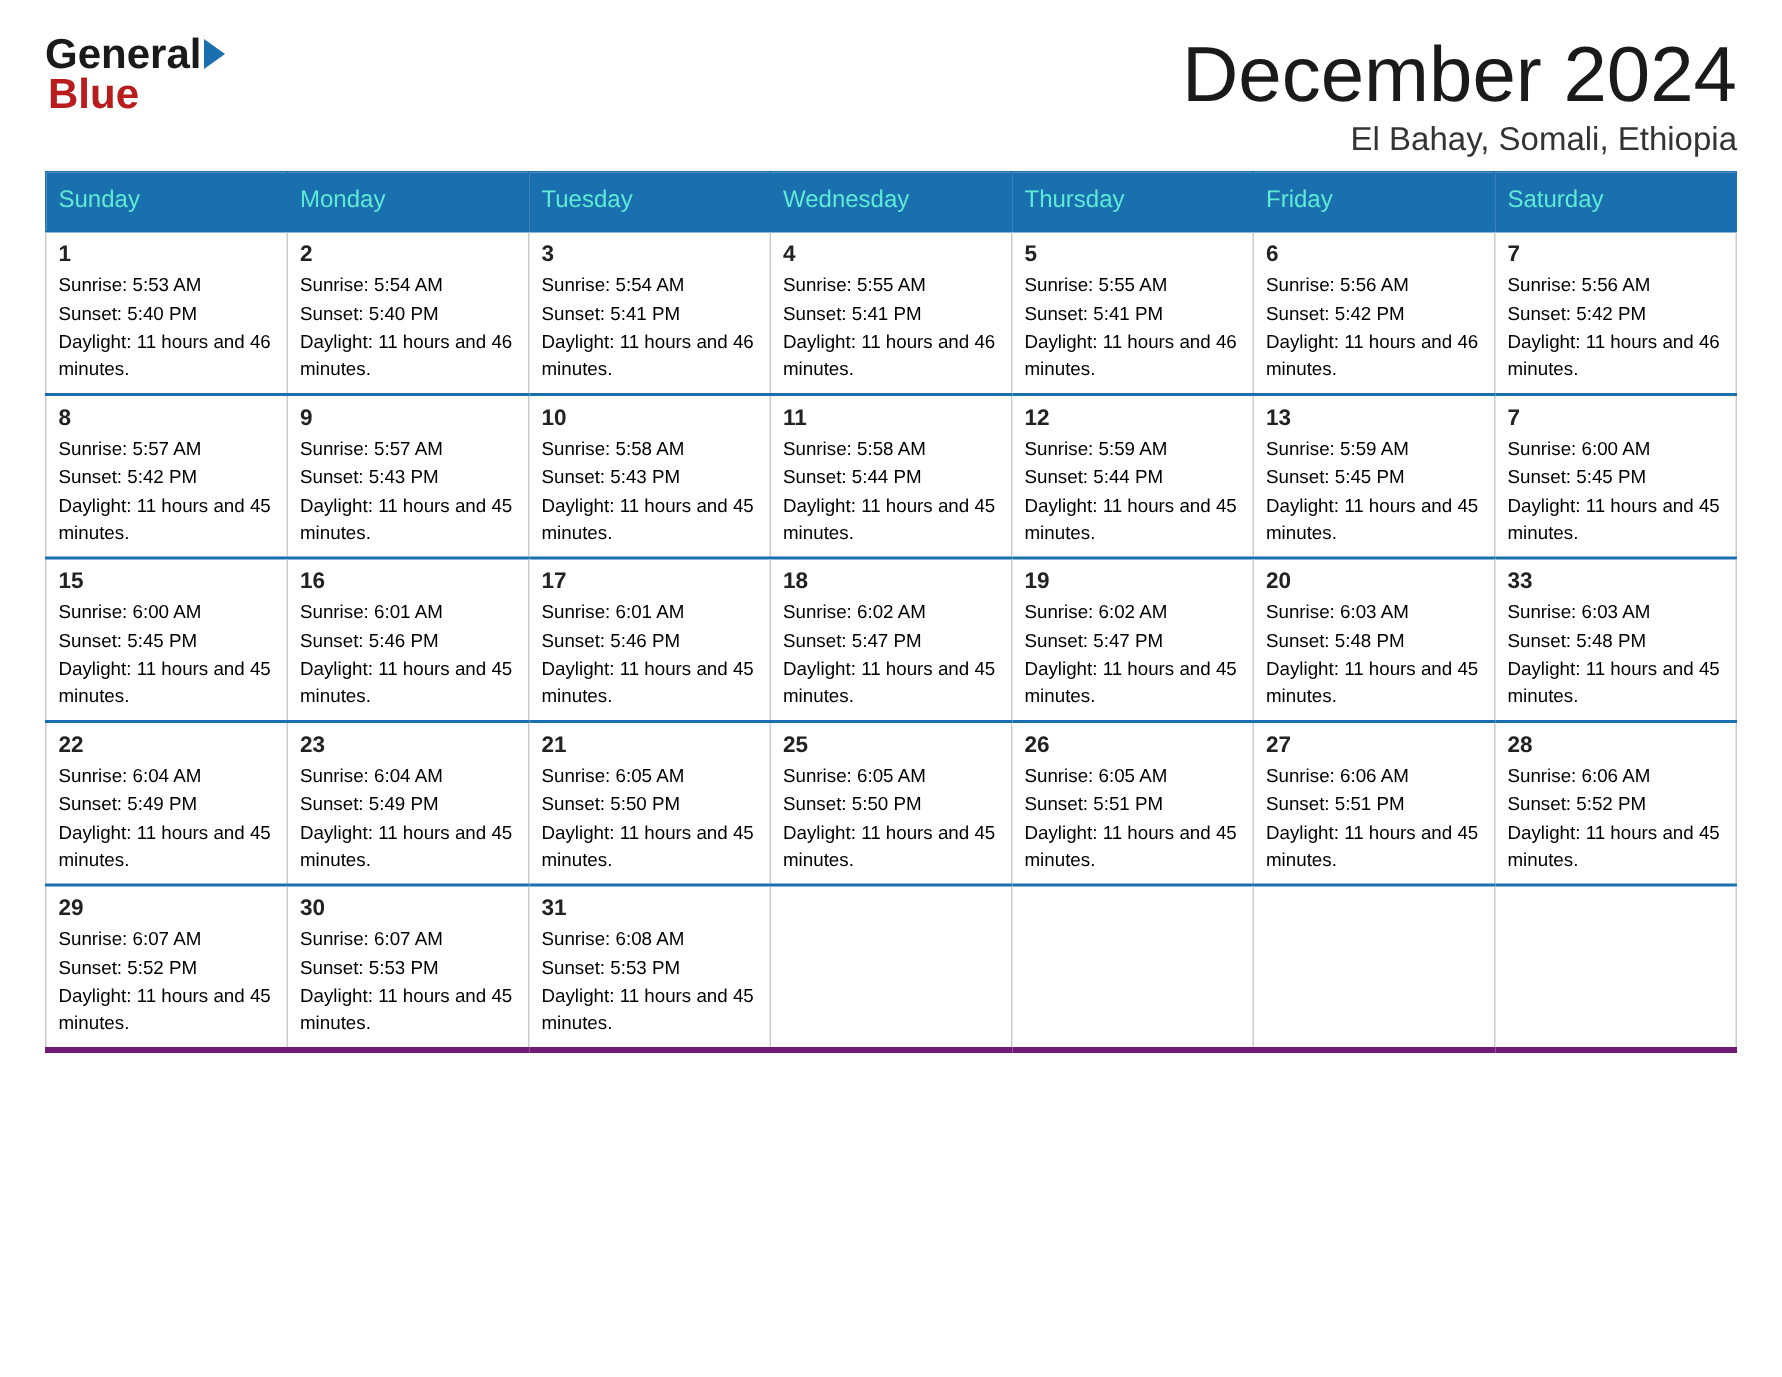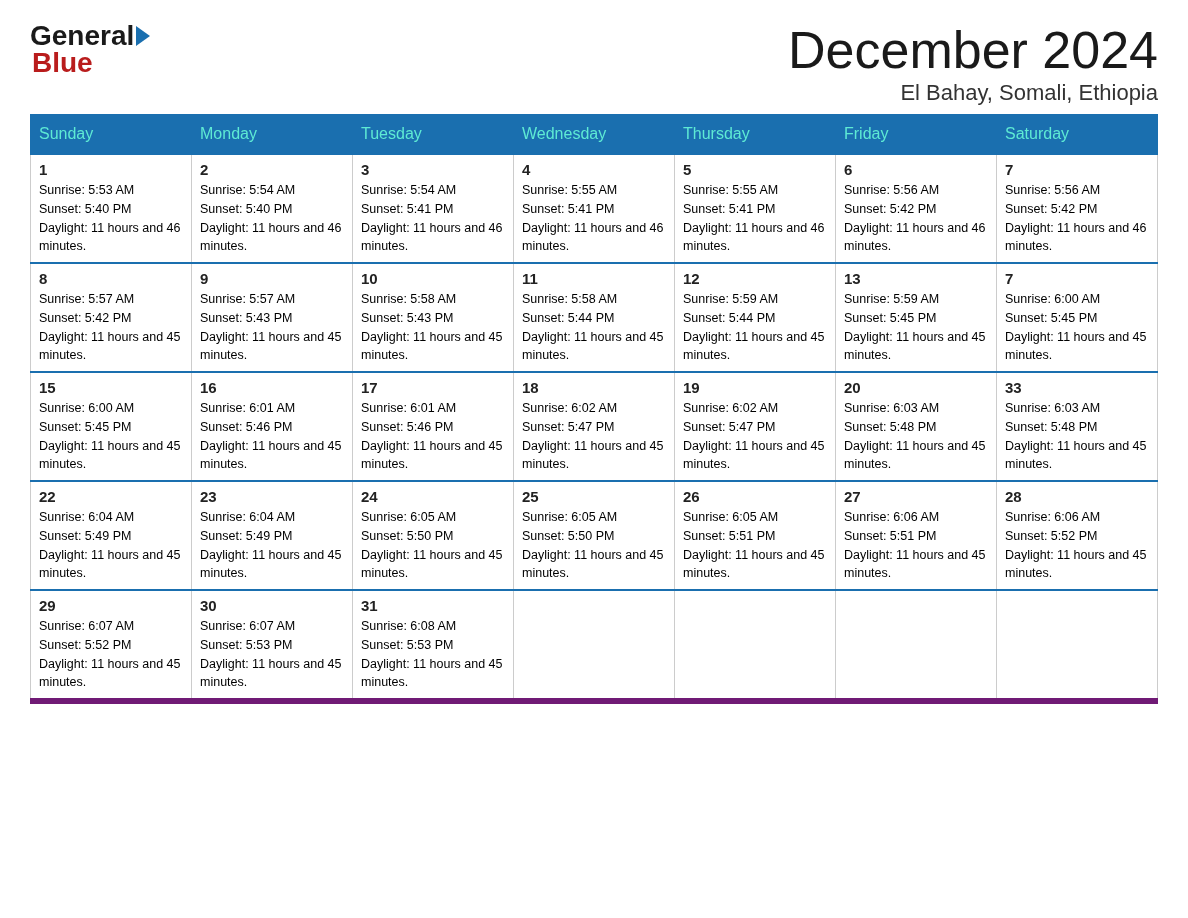--- a/index.html
+++ b/index.html
@@ -73,21 +73,21 @@
       border: 1px solid #1a6faf;
     }
     tbody td {
       vertical-align: top;
       border: 1px solid #ccc;
       padding: 6px 8px;
       width: calc(100% / 7);
       height: 100px;
     }
     tbody tr:last-child td {
-      border-bottom: 6px solid #701a75;
+      border-bottom: 4px solid #701a75;
     }
     tbody tr td {
       border-top: 2px solid #1a6faf;
       border-bottom: 1px solid #ddd;
     }
     tbody tr td:first-child {
       border-left: 1px solid #ccc;
     }
     tbody tr td:last-child {
       border-right: 1px solid #ccc;
@@ -229,21 +229,21 @@
       <tr>
         <td>
           <div class="day-num">22</div>
           <div class="day-info">Sunrise: 6:04 AM<br>Sunset: 5:49 PM<br>Daylight: 11 hours and 45 minutes.</div>
         </td>
         <td>
           <div class="day-num">23</div>
           <div class="day-info">Sunrise: 6:04 AM<br>Sunset: 5:49 PM<br>Daylight: 11 hours and 45 minutes.</div>
         </td>
         <td>
-          <div class="day-num">24</div>
+          <div class="day-num">21</div>
           <div class="day-info">Sunrise: 6:05 AM<br>Sunset: 5:50 PM<br>Daylight: 11 hours and 45 minutes.</div>
         </td>
         <td>
           <div class="day-num">25</div>
           <div class="day-info">Sunrise: 6:05 AM<br>Sunset: 5:50 PM<br>Daylight: 11 hours and 45 minutes.</div>
         </td>
         <td>
           <div class="day-num">26</div>
           <div class="day-info">Sunrise: 6:05 AM<br>Sunset: 5:51 PM<br>Daylight: 11 hours and 45 minutes.</div>
         </td>

